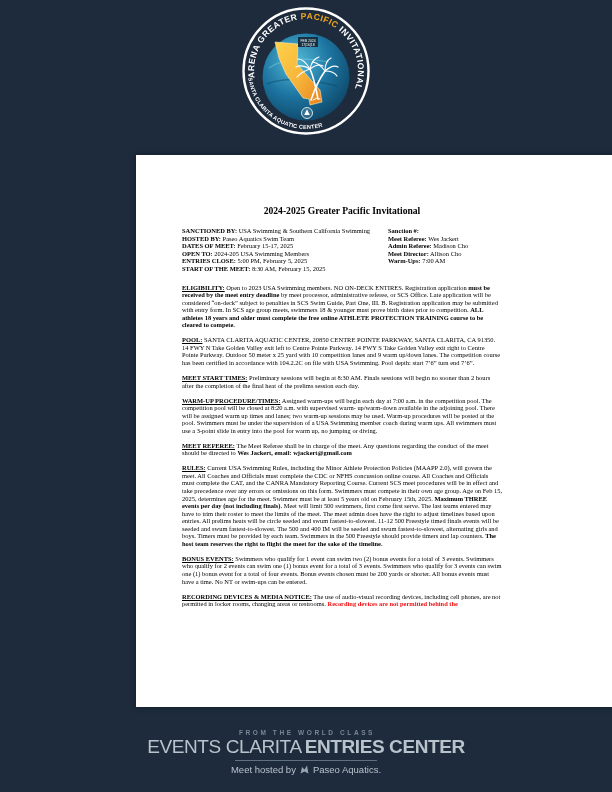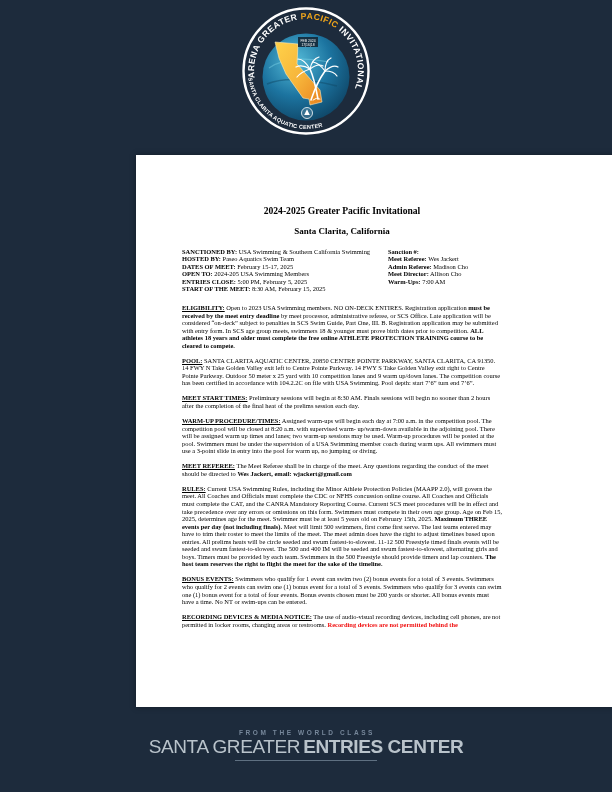--- a/index.html
+++ b/index.html
@@ -107,21 +107,20 @@
     </text>
     <text font-family="Liberation Sans, sans-serif" font-weight="bold" font-size="5.6" letter-spacing="0.2" fill="#ffffff">
       <textPath href="#arcBottom" startOffset="2">SANTA CLARITA AQUATIC CENTER</textPath>
     </text>
   </svg>
 </div>
 
 <div class="page">
   <div class="content">
     <div class="doc-title">2024-2025 Greater Pacific Invitational</div>
-    <div class="doc-subtitle">Santa Clarita, California</div>
 
     <div class="meta">
       <div class="meta-left">
           <div class="meta-row"><span class="b">SANCTIONED BY:</span><span> USA Swimming &amp; Southern California Swimming</span></div>
           <div class="meta-row"><span class="b">HOSTED BY:</span><span> Paseo Aquatics Swim Team</span></div>
           <div class="meta-row"><span class="b">DATES OF MEET:</span><span> February 15-17, 2025</span></div>
           <div class="meta-row"><span class="b">OPEN TO:</span><span> 2024-205 USA Swimming Members</span></div>
           <div class="meta-row"><span class="b">ENTRIES CLOSE:</span><span> 5:00 PM, February 5, 2025</span></div>
           <div class="meta-row"><span class="b">START OF THE MEET:</span><span> 8:30 AM, February 15, 2025</span></div>
         </div>
@@ -143,16 +142,21 @@
         <p><span class="hd">RULES:</span><span> Current USA Swimming Rules, including the Minor Athlete Protection Policies (MAAPP 2.0), will govern the meet. All Coaches and Officials must complete the CDC or NFHS concussion online course. All Coaches and Officials must complete the CAT, and the CANRA Mandatory Reporting Course. Current SCS meet procedures will be in effect and take precedence over any errors or omissions on this form. Swimmers must compete in their own age group. Age on Feb 15, 2025, determines age for the meet. Swimmer must be at least 5 years old on February 15th, 2025. </span><span class="b">Maximum THREE events per day (not including finals).</span><span> Meet will limit 500 swimmers, first come first serve. The last teams entered may have to trim their roster to meet the limits of the meet. The meet admin does have the right to adjust timelines based upon entries. All prelims heats will be circle seeded and swum fastest-to-slowest. 11-12 500 Freestyle timed finals events will be seeded and swum fastest-to-slowest. The 500 and 400 IM will be seeded and swum fastest-to-slowest, alternating girls and boys. Timers must be provided by each team. Swimmers in the 500 Freestyle should provide timers and lap counters. </span><span class="b">The host team reserves the right to flight the meet for the sake of the timeline.</span></p>
         <p><span class="hd">BONUS EVENTS:</span><span> Swimmers who qualify for 1 event can swim two (2) bonus events for a total of 3 events. Swimmers who qualify for 2 events can swim one (1) bonus event for a total of 3 events. Swimmers who qualify for 3 events can swim one (1) bonus event for a total of four events. Bonus events chosen must be 200 yards or shorter. All bonus events must have a time. No NT or swim-ups can be entered.</span></p>
         <p><span class="hd">RECORDING DEVICES &amp; MEDIA NOTICE:</span><span> The use of audio-visual recording devices, including cell phones, are not permitted in locker rooms, changing areas or restrooms. </span><span class="rb">Recording devices are not permitted behind the</span></p>
       </div>
   </div>
 </div>
 
 <div class="footer">
   <div class="footer-tagline">FROM THE WORLD CLASS</div>
   <div class="venue-line">
-    <span class="venue-light">SANTA GREATER</span><span class="venue-bold">ENTRIES CENTER</span>
+    <span class="venue-light">EVENTS CLARITA</span><span class="venue-bold">ENTRIES CENTER</span>
   </div>
   <div class="footer-divider"></div>
+  <div class="hosted-line">
+    <span>Meet hosted by</span><span class="wolf"><svg width="11" height="11" viewBox="0 0 11 11">
+          <path d="M1.6,9.6 L3,3 L5.5,5.6 L8,1.6 L9.4,9.6 L5.5,7.6 Z" fill="#97a5b1"></path>
+        </svg></span><span>Paseo Aquatics.</span>
+  </div>
 </div>
 
 </body></html>

